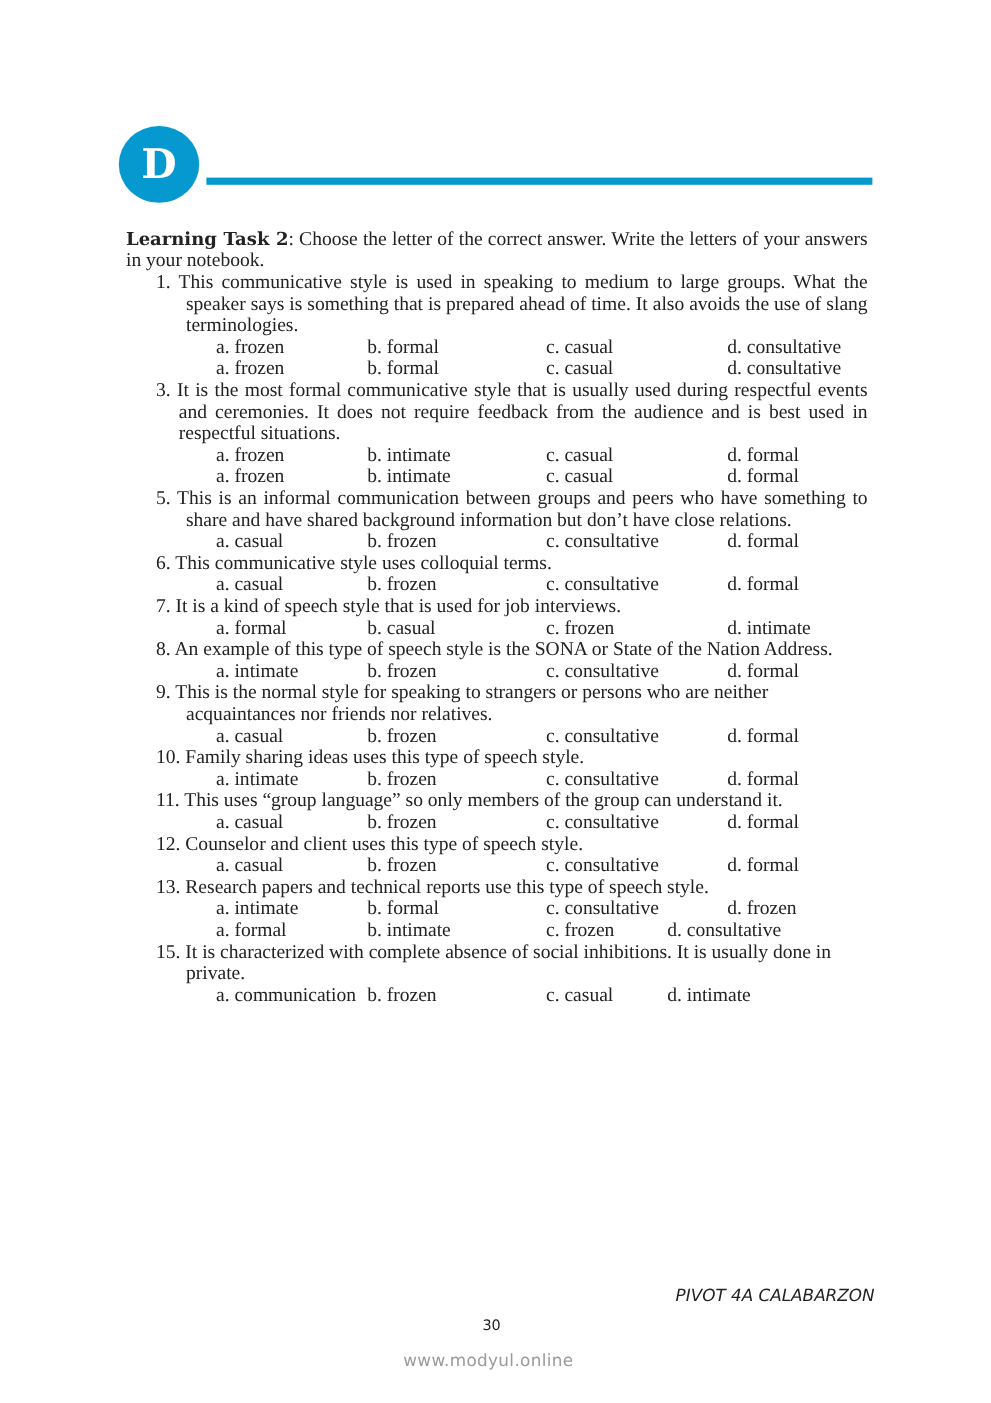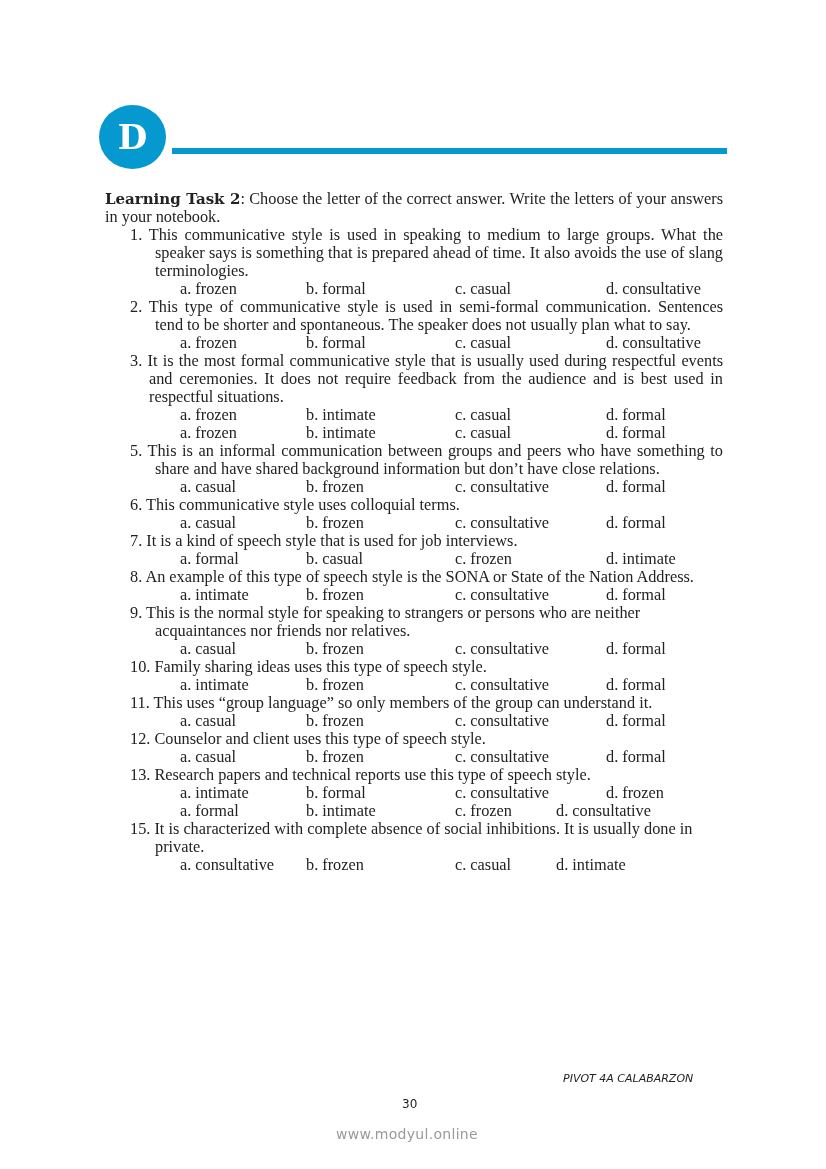--- a/index.html
+++ b/index.html
@@ -16,21 +16,21 @@
   .intro b { font-family: "DejaVu Serif", serif; font-weight: bold; font-size: 15px; }
   .q { position: relative; margin: 0; }
   .stem { padding-left: 50px; text-indent: -25px; text-align: justify; margin: 0; }
   .stem.tight { padding-left: 44px; text-indent: -19px; }
   .stem.left { text-align: left; }
   .opts { position: relative; height: 18px; }
   .opts span { position: absolute; top: 0; white-space: nowrap; }
   .o0 { left: 75px; text-align: center; } .o1 { left: 201px; } .o2 { left: 350px; } .o3 { left: 501px; }
   .opts.alt .o3 { left: 451px; }
   .footer-src { position: absolute; left: 563px; top: 1072px;
-                font-family: "DejaVu Sans", sans-serif; font-style: italic; font-size: 11px; color: #222; text-align: right; }
+                font-family: "DejaVu Sans", sans-serif; font-style: italic; font-size: 14px; color: #222; text-align: right; }
   .page-num { position: absolute; left: 402px; top: 1097px;
               font-family: "DejaVu Sans", sans-serif; font-size: 12px; color: #222; }
   .watermark { position: absolute; left: 336px; top: 1126px;
                font-family: "DejaVu Sans", sans-serif; font-size: 14px; color: #9a9a9a; letter-spacing: 0.3px; }
 </style>
 </head>
 <body>
 
 <div class="badge">
   <span>D</span>
@@ -43,21 +43,20 @@
       <div class="q">
         <p class="stem"><span>1.</span> <span>This communicative style is used in speaking to medium to large groups. What the speaker says is something that is prepared ahead of time. It also avoids the use of slang terminologies.</span></p>
         <div class="opts">
           <span class="o0">a. frozen</span>
           <span class="o1">b. formal</span>
           <span class="o2">c. casual</span>
           <span class="o3">d. consultative</span>
         </div>
       </div>
       <div class="q">
-        <p class="stem"><span>2.</span> <span>This type of communicative style is used in semi-formal communication. Sentences tend to be shorter and spontaneous. The speaker does not usually plan what to say.</span></p>
         <div class="opts">
           <span class="o0">a.  frozen</span>
           <span class="o1">b. formal</span>
           <span class="o2">c. casual</span>
           <span class="o3">d. consultative</span>
         </div>
       </div>
       <div class="q">
         <p class="stem tight"><span>3.</span> <span>It is the most formal communicative style that is usually used during respectful events and ceremonies. It does not require feedback from the audience and is best used in respectful situations.</span></p>
         <div class="opts">
@@ -160,21 +159,21 @@
         <div class="opts alt">
           <span class="o0">a. formal</span>
           <span class="o1">b. intimate</span>
           <span class="o2">c. frozen</span>
           <span class="o3">d. consultative</span>
         </div>
       </div>
       <div class="q">
         <p class="stem left"><span>15.</span> <span>It is characterized with complete absence of social inhibitions. It is usually done in private.</span></p>
         <div class="opts alt">
-          <span class="o0">a. consultative</span>
+          <span class="o0">a. communication</span>
           <span class="o1">b. frozen</span>
           <span class="o2">c. casual</span>
           <span class="o3">d. intimate</span>
         </div>
       </div>
     </div>
 </div>
 
 <div class="footer-src">PIVOT 4A CALABARZON</div>
 <div class="page-num">30</div>

